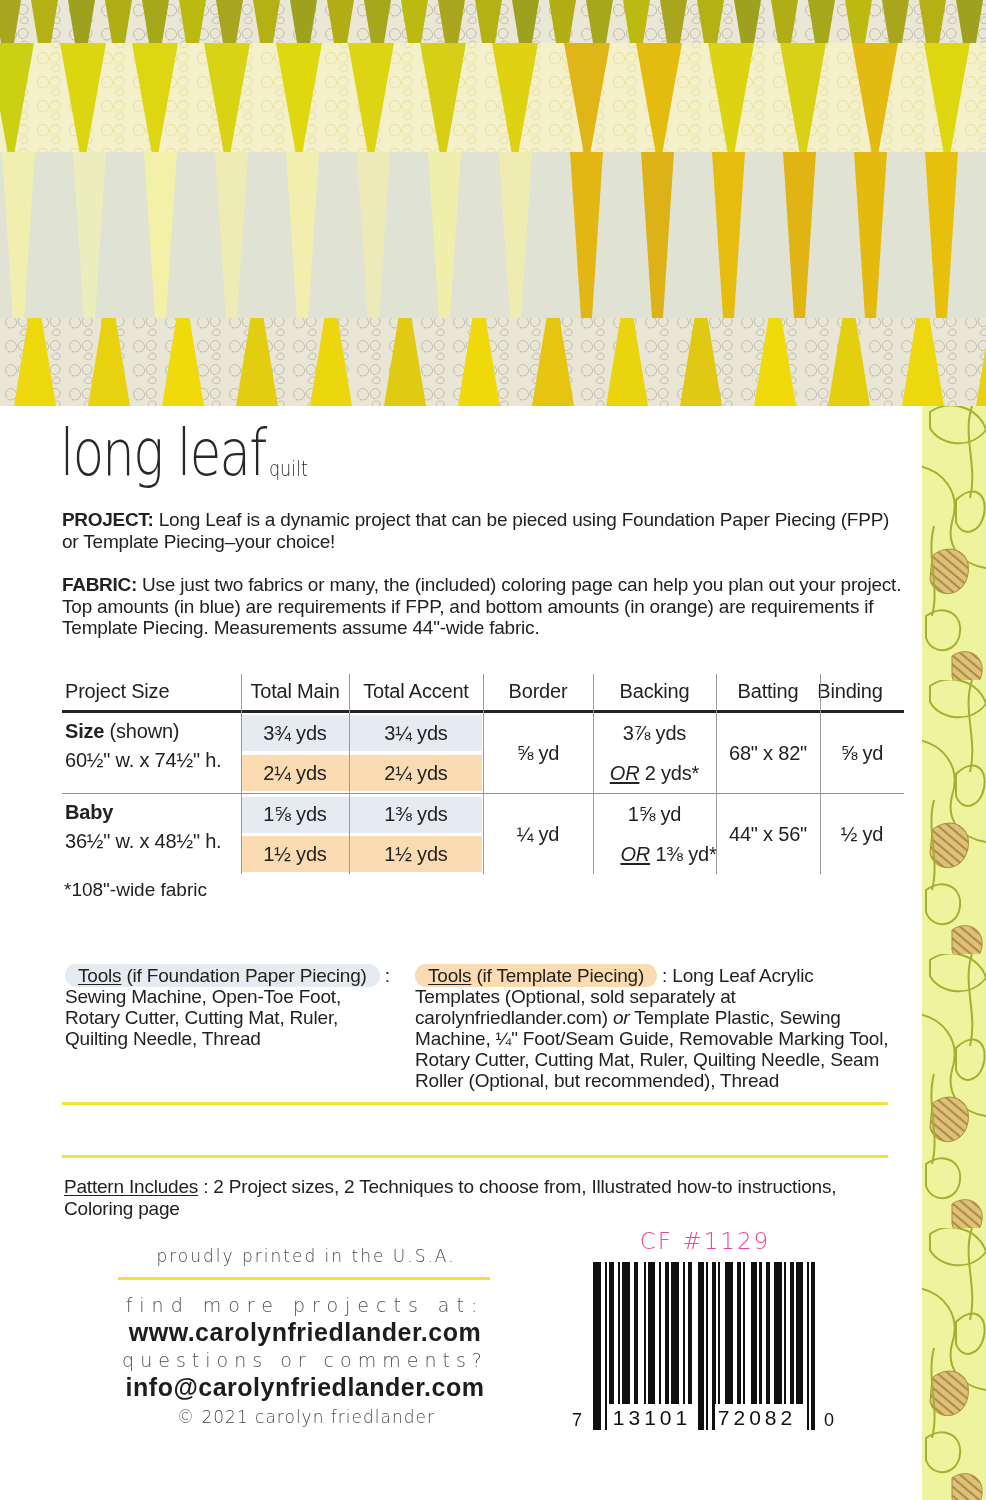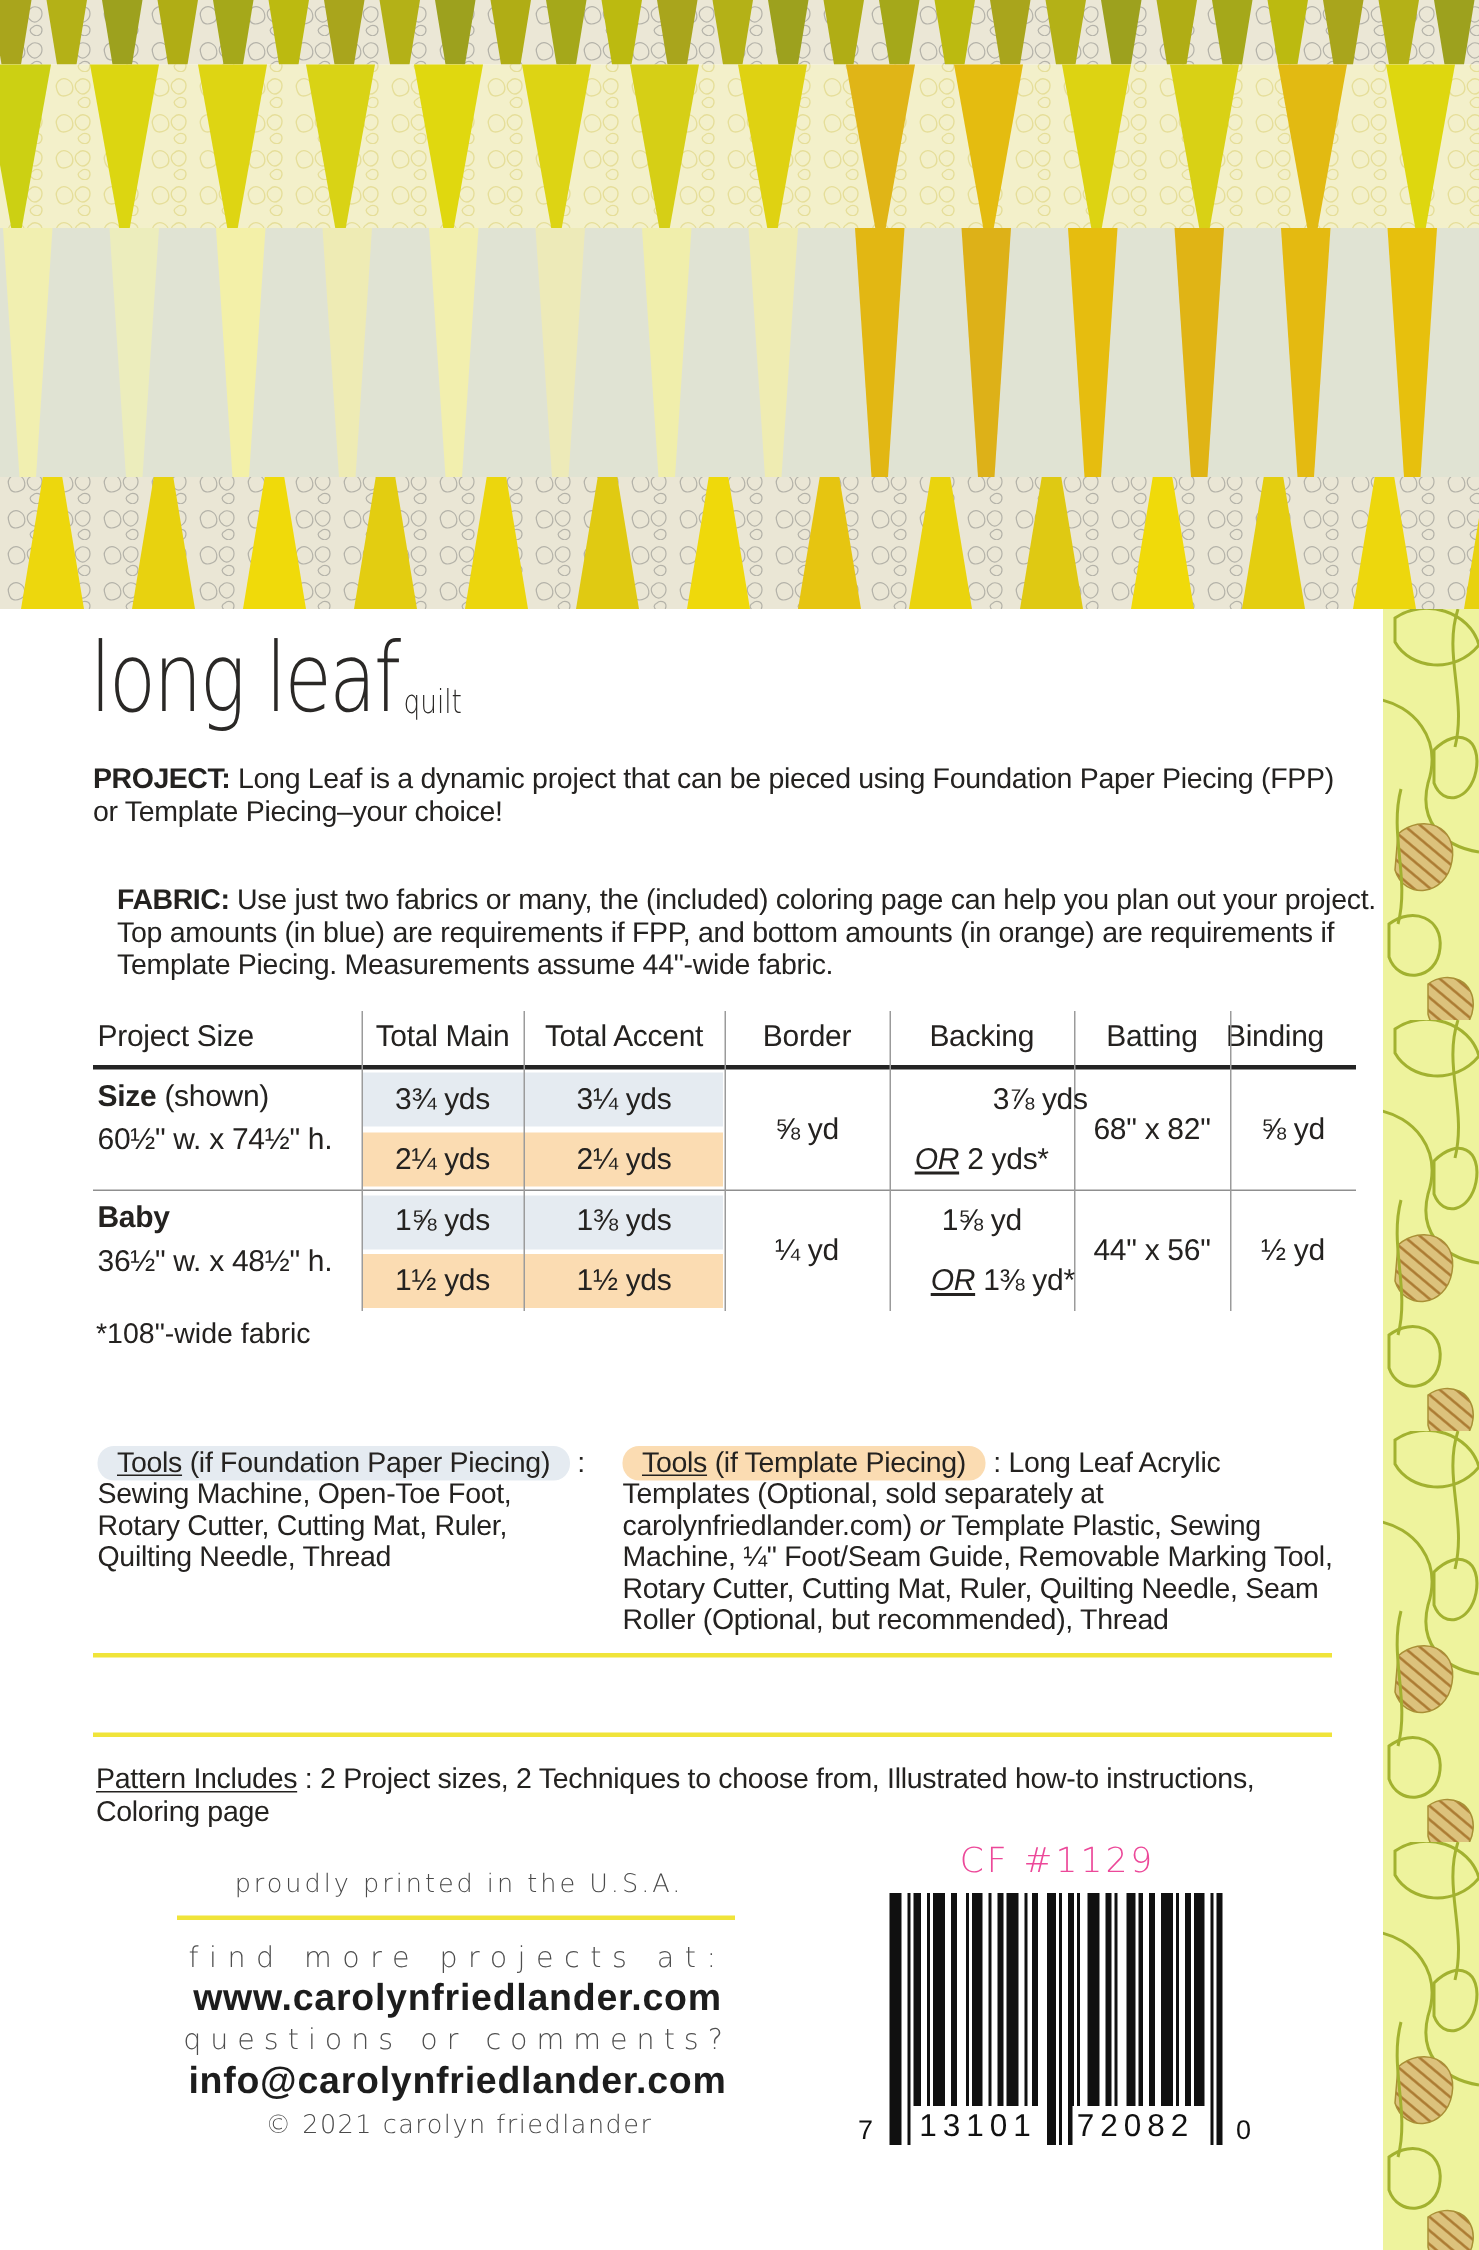--- a/index.html
+++ b/index.html
@@ -173,21 +173,21 @@
   <div class="title">
     <span class="title-main">long leaf</span>
     <span class="title-suffix">quilt</span>
   </div>
 
   <p class="para" style="left:62px;top:509px;width:845px;margin:0;">
     <span class="ph">PROJECT:</span>
     <span>Long Leaf is a dynamic project that can be pieced using Foundation Paper Piecing (FPP) or Template Piecing–your choice!</span>
   </p>
 
-  <p class="para" style="left:62px;top:574px;width:852px;margin:16px;">
+  <p class="para" style="left:62px;top:574px;width:852px;margin:0;">
     <span class="ph">FABRIC:</span>
     <span>Use just two fabrics or many, the (included) coloring page can help you plan out your project. Top amounts (in blue) are requirements if FPP, and bottom amounts (in orange) are requirements if Template Piecing. Measurements assume 44"-wide fabric.</span>
   </p>
 
   <div class="tbl">
 
     <div class="cbg blue" style="top: 43px; background: rgb(229, 235, 241);"></div>
     <div class="cbg orange" style="top: 83px; background: rgb(251, 220, 178);"></div>
     <div class="cbg blue" style="top: 125px; background: rgb(229, 235, 241);"></div>
     <div class="cbg orange" style="top: 164px; background: rgb(251, 220, 178);"></div>
@@ -218,21 +218,21 @@
     <div class="rowlab" style="top:126px;">
       <div><b>Baby</b><span></span></div>
       <div>36½" w. x 48½" h.</div>
     </div>
 
     <div class="vcell" style="left:179px;width:108px;top:41px;height:40px;">3¾ yds</div>
     <div class="vcell" style="left:179px;width:108px;top:81px;height:40px;">2¼ yds</div>
     <div class="vcell" style="left:287px;width:134px;top:41px;height:40px;">3¼ yds</div>
     <div class="vcell" style="left:287px;width:134px;top:81px;height:40px;">2¼ yds</div>
     <div class="vcell" style="left:421px;width:110px;top:41px;height:80px;">⅝ yd</div>
-    <div class="vcell" style="left:531px;width:123px;top:41px;height:40px;padding-left:39px;">3⅞ yds</div>
+    <div class="vcell" style="left:531px;width:123px;top:41px;height:40px;">3⅞ yds</div>
     <div class="vcell" style="left:531px;width:123px;top:81px;height:40px;">
       <span><span class="or">OR</span><span> 2 yds*</span></span>
     </div>
     <div class="vcell" style="left:654px;width:104px;top:41px;height:80px;">68" x 82"</div>
     <div class="vcell" style="left:758px;width:84px;top:41px;height:80px;">⅝ yd</div>
 
     <div class="vcell" style="left:179px;width:108px;top:122px;height:40px;">1⅝ yds</div>
     <div class="vcell" style="left:179px;width:108px;top:162px;height:40px;">1½ yds</div>
     <div class="vcell" style="left:287px;width:134px;top:122px;height:40px;">1⅜ yds</div>
     <div class="vcell" style="left:287px;width:134px;top:162px;height:40px;">1½ yds</div>

